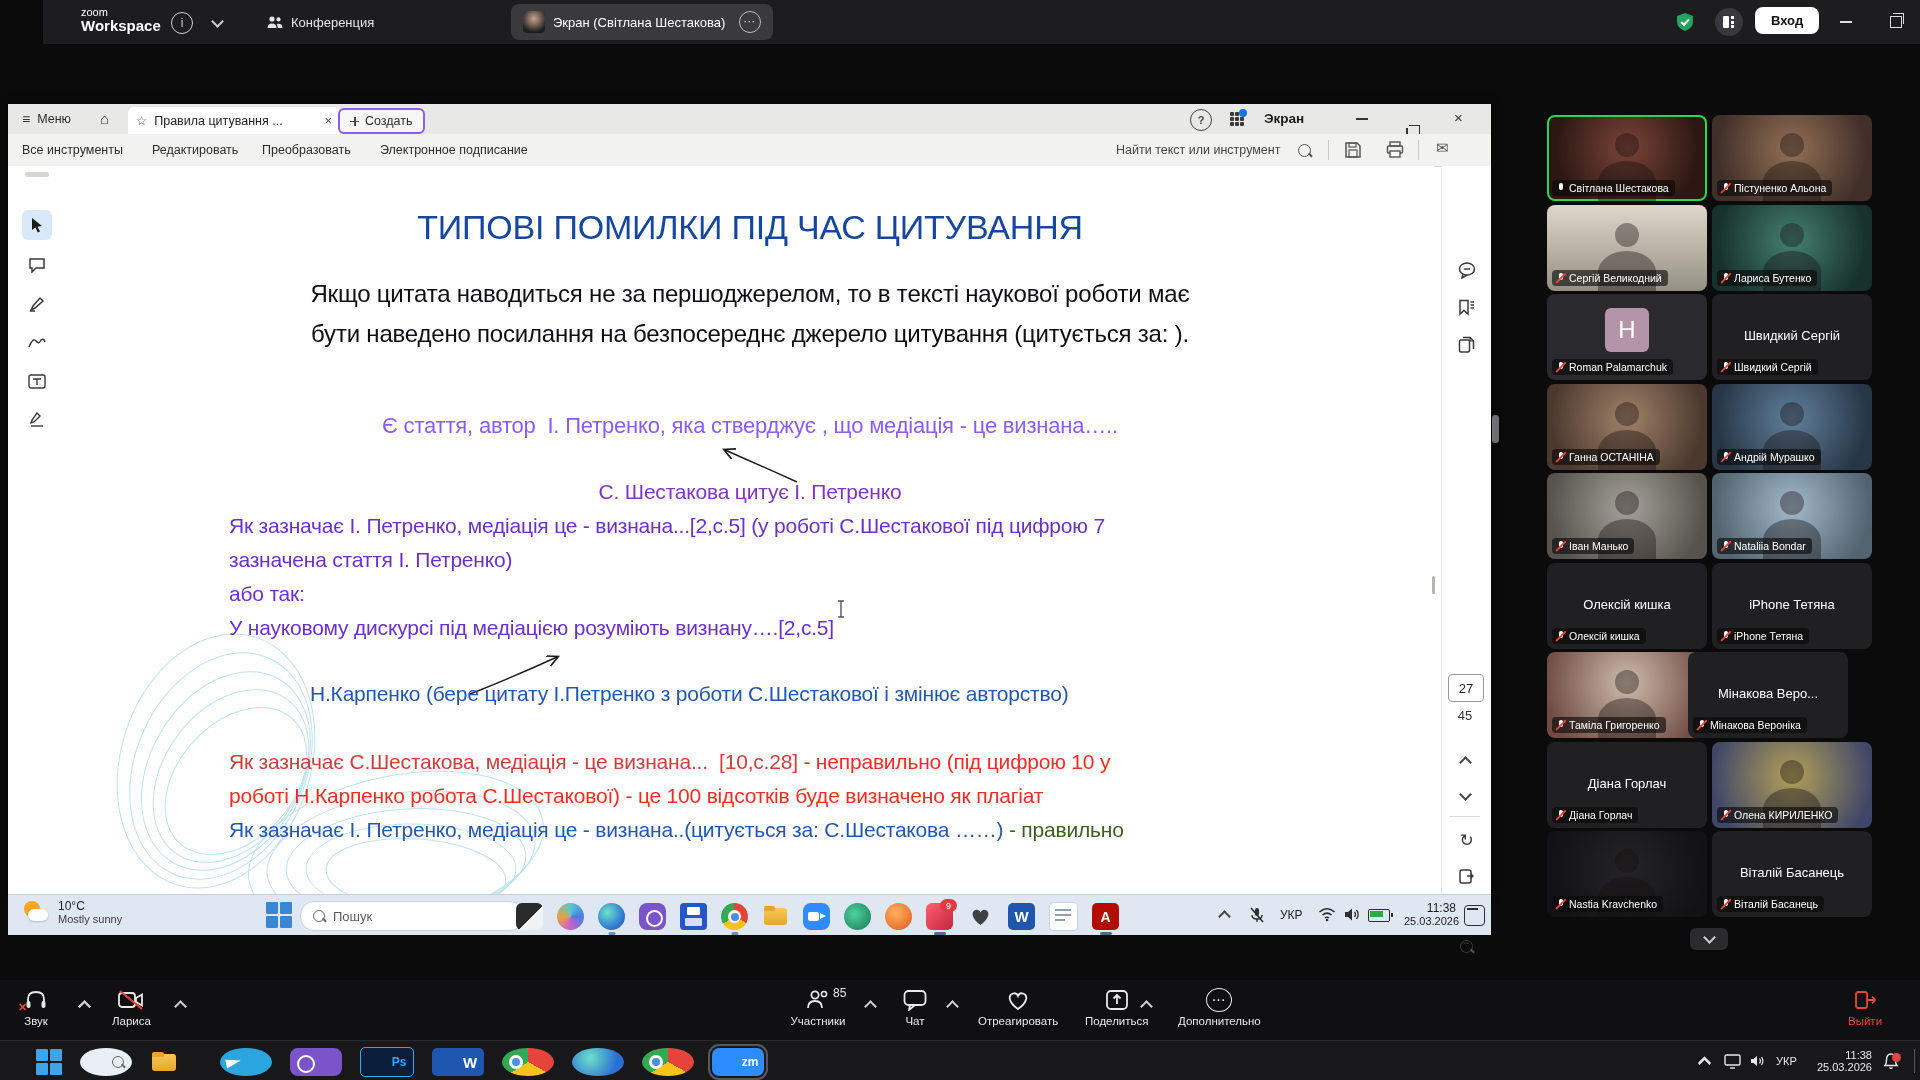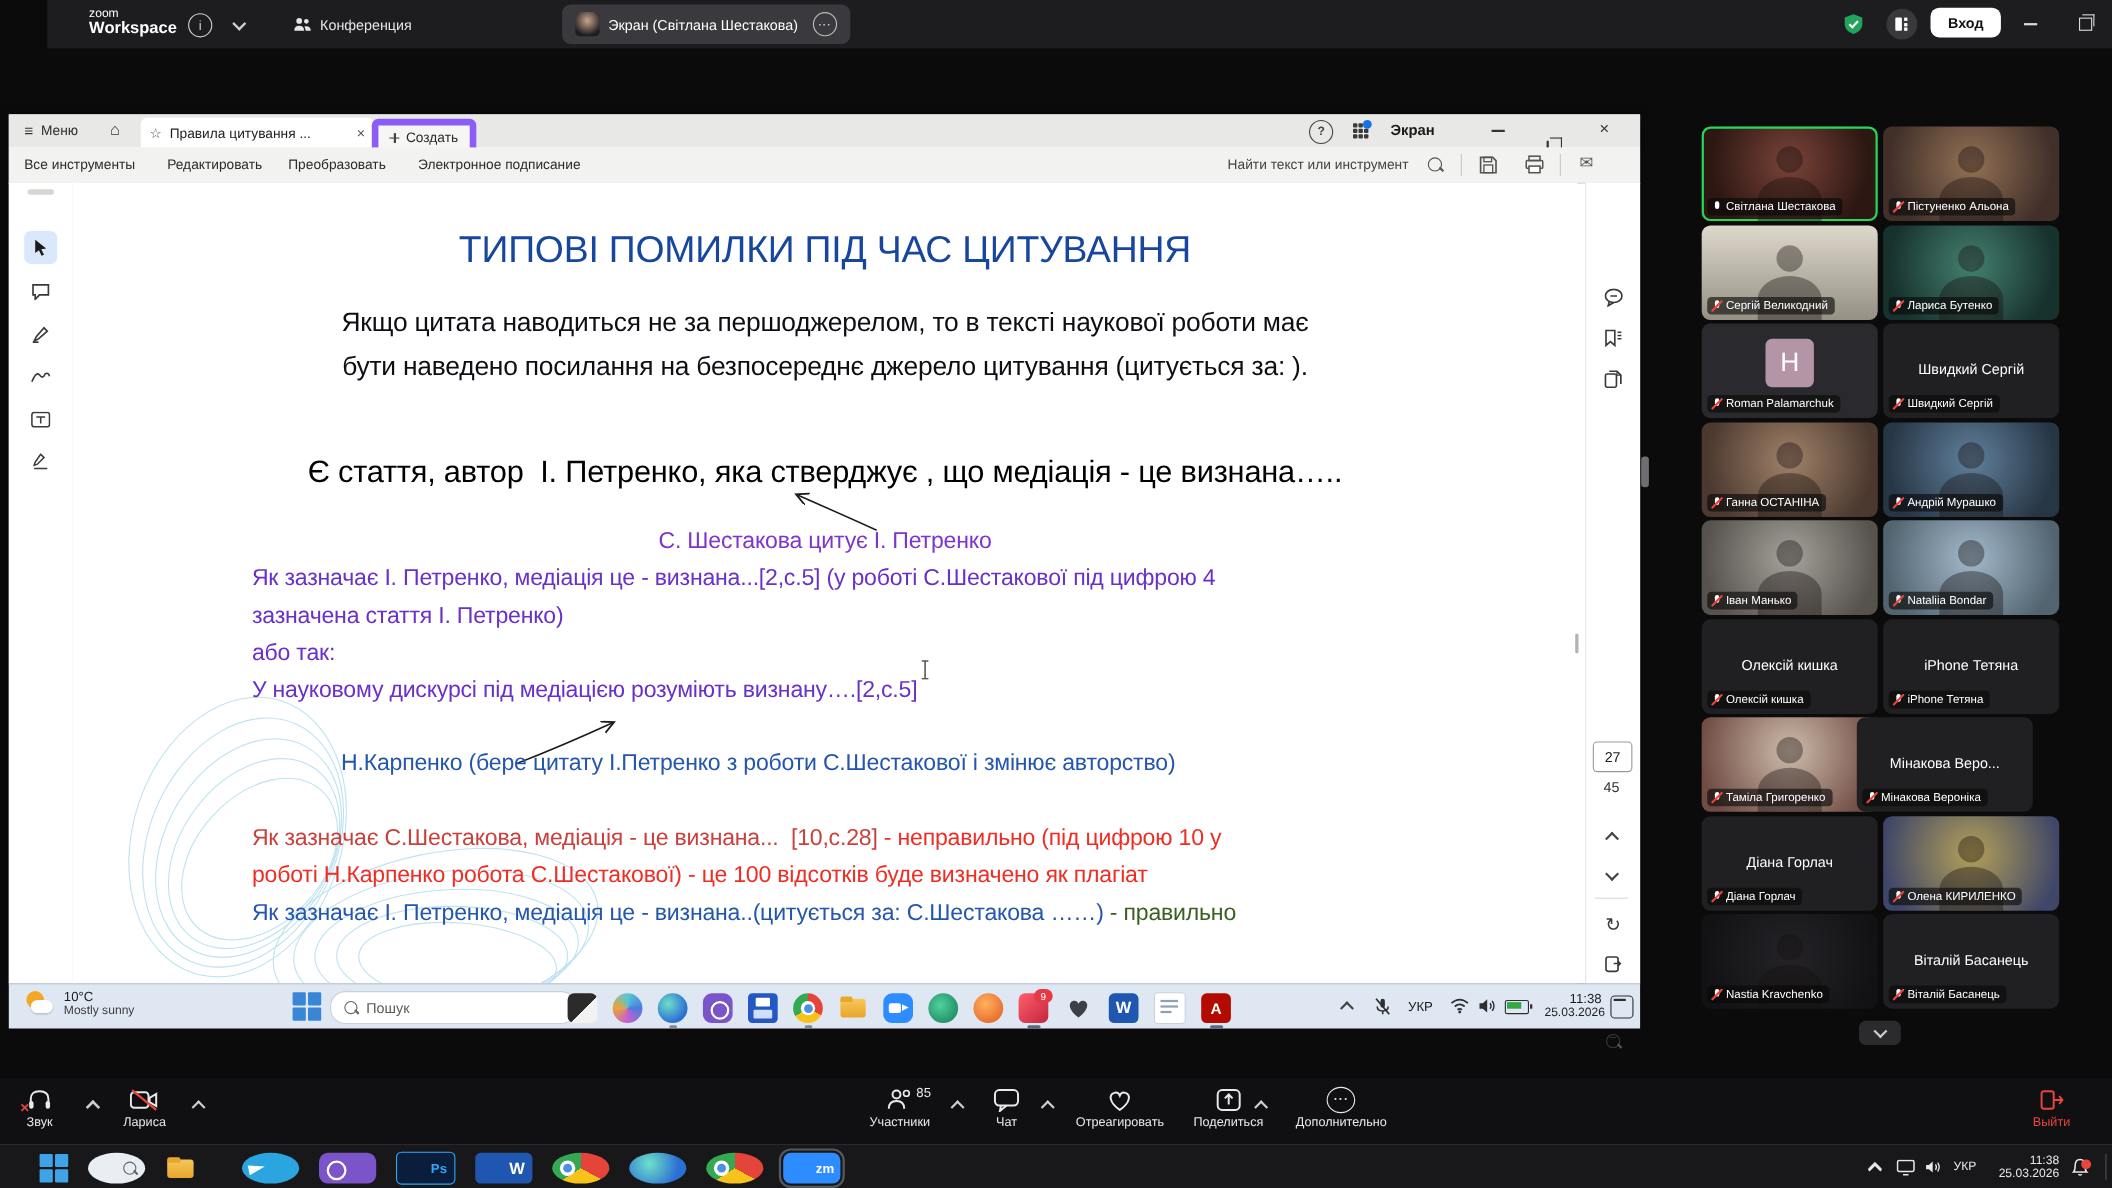--- a/index.html
+++ b/index.html
@@ -23,21 +23,21 @@
   .winbtn{width:30px;height:30px;display:flex;align-items:center;justify-content:center;color:#dcdcdc;}
   .vbtn-pill{background:#fff;color:#111;font-size:13px;border-radius:8px;padding:6px 16px;font-weight:bold;}
 
   
   #pdf{position:absolute;left:8px;top:104px;width:1483px;height:790px;background:#fff;box-shadow:0 0 8px rgba(0,0,0,.6);}
   #pdf-titlebar{position:absolute;left:0;top:0;width:100%;height:30px;background:#e8e8e6;}
   #pdf-toolbar{position:absolute;left:0;top:30px;width:100%;height:32px;background:#f2f2f0;border-bottom:1px solid #d8d8d5;}
   .ttxt{font-size:12.5px;color:#2c2c2c;}
   .doc-tab{position:absolute;left:120px;top:3px;width:196px;height:27px;background:#fff;border-radius:6px 6px 0 0;
            display:flex;align-items:center;gap:7px;padding:0 8px;font-size:12.5px;color:#222;}
-  .mini-btn{border:6px solid #8b5cf6;border-radius:6px;height:22px;display:flex;align-items:center;gap:6px;
+  .mini-btn{border:2px solid #8b5cf6;border-radius:6px;height:22px;display:flex;align-items:center;gap:6px;
             padding:0 10px;font-size:12.5px;color:#2c2c2c;background:#f6f6f4;}
   .plus{position:relative;width:9px;height:9px;}
   .plus::before{content:"";position:absolute;left:0;top:4px;width:9px;height:1.5px;background:#444;}
   .plus::after{content:"";position:absolute;left:4px;top:0;width:1.5px;height:9px;background:#444;}
   .glass{position:relative;width:11px;height:11px;border:1.6px solid #555;border-radius:50%;display:inline-block;}
   .glass::after{content:"";position:absolute;left:9px;top:9px;width:5px;height:1.6px;background:#555;transform:rotate(45deg);}
   .restore{position:relative;width:10px;height:10px;border:1.2px solid #333;background:transparent;}
   .restore::before{content:"";position:absolute;left:2px;top:-4px;width:10px;height:10px;border:1.2px solid #333;border-bottom:none;border-left:none;}
   .appgrid{position:relative;width:14px;height:14px;display:grid;grid-template-columns:repeat(3,1fr);gap:1.5px;}
   .appgrid i{background:#3a3a3a;border-radius:1px;}
@@ -278,35 +278,35 @@
           <ellipse cx="315" cy="248" rx="105" ry="45" transform="rotate(0 315 248)"></ellipse>
           <ellipse cx="320" cy="254" rx="90" ry="36" transform="rotate(4 320 254)"></ellipse>
         </g>
       </svg>
 
       <div class="sl ctr" style="top:42px;font-size:34px;color:#16469d;">ТИПОВІ ПОМИЛКИ ПІД ЧАС ЦИТУВАННЯ</div>
 
       <div class="sl ctr" style="top:114px;font-size:24px;color:#0e0e14;">Якщо цитата наводиться не за першоджерелом, то в тексті наукової роботи має</div>
       <div class="sl ctr" style="top:154px;font-size:24px;color:#0e0e14;">бути наведено посилання на безпосереднє джерело цитування (цитується за: ).</div>
 
-      <div class="sl ctr" style="top:247px;font-size:28px;color:#000000;">Є стаття, автор  І. Петренко, яка стверджує , що медіація - це визнана…..</div>
+      <div class="sl ctr" style="top:247px;font-size:22px;color:#8b5cf6;">Є стаття, автор  І. Петренко, яка стверджує , що медіація - це визнана…..</div>
 
       <svg class="abs" style="left:0;top:0;pointer-events:none;" width="1368" height="728">
         <defs>
           <marker id="ah" markerWidth="10" markerHeight="10" refX="7" refY="4" orient="auto">
             <path d="M0 0 L8 4 L0 8" fill="none" stroke="#1a1a1a" stroke-width="1.2"></path>
           </marker>
         </defs>
         <path d="M731 316 Q700 302 659 284" fill="none" stroke="#1a1a1a" stroke-width="1.4" marker-end="url(#ah)"></path>
         <path d="M404 528 Q445 512 491 491" fill="none" stroke="#1a1a1a" stroke-width="1.4" marker-end="url(#ah)"></path>
       </svg>
 
       <div class="sl ctr" style="top:314px;font-size:21px;color:#7e35c9;">С. Шестакова цитує І. Петренко</div>
 
-      <div class="sl" style="left:163px;top:348px;font-size:21px;color:#6a31c9;">Як зазначає І. Петренко, медіація це - визнана...[2,с.5] (у роботі С.Шестакової під цифрою 4</div>
+      <div class="sl" style="left:163px;top:348px;font-size:21px;color:#6a31c9;">Як зазначає І. Петренко, медіація це - визнана...[2,с.5] (у роботі С.Шестакової під цифрою 7</div>
       <div class="sl" style="left:163px;top:382px;font-size:21px;color:#6a31c9;">зазначена стаття І. Петренко)</div>
       <div class="sl" style="left:163px;top:416px;font-size:21px;color:#6a31c9;">або так:</div>
       <div class="sl" style="left:163px;top:450px;font-size:21px;color:#6a31c9;">У науковому дискурсі під медіацією розуміють визнану….[2,с.5]</div>
 
       <div class="sl" style="left:244px;top:516px;font-size:21px;color:#2456ae;">Н.Карпенко (бере цитату І.Петренко з роботи С.Шестакової і змінює авторство)</div>
 
       <div class="sl" style="left:163px;top:584px;font-size:21px;"><span style="color:#c9413c;">Як зазначає С.Шестакова, медіація - це визнана...  [10,с.28]</span><span style="color:#ee2e24;"> - неправильно (під цифрою 10 у</span></div>
       <div class="sl" style="left:163px;top:618px;font-size:21px;color:#ee2e24;">роботі Н.Карпенко робота С.Шестакової) - це 100 відсотків буде визначено як плагіат</div>
 
       <div class="sl" style="left:163px;top:652px;font-size:21px;"><span style="color:#2456ae;">Як зазначає І. Петренко, медіація це - визнана..(цитується за: С.Шестакова ……)</span><span style="color:#3a5f1f;"> - правильно</span></div>

